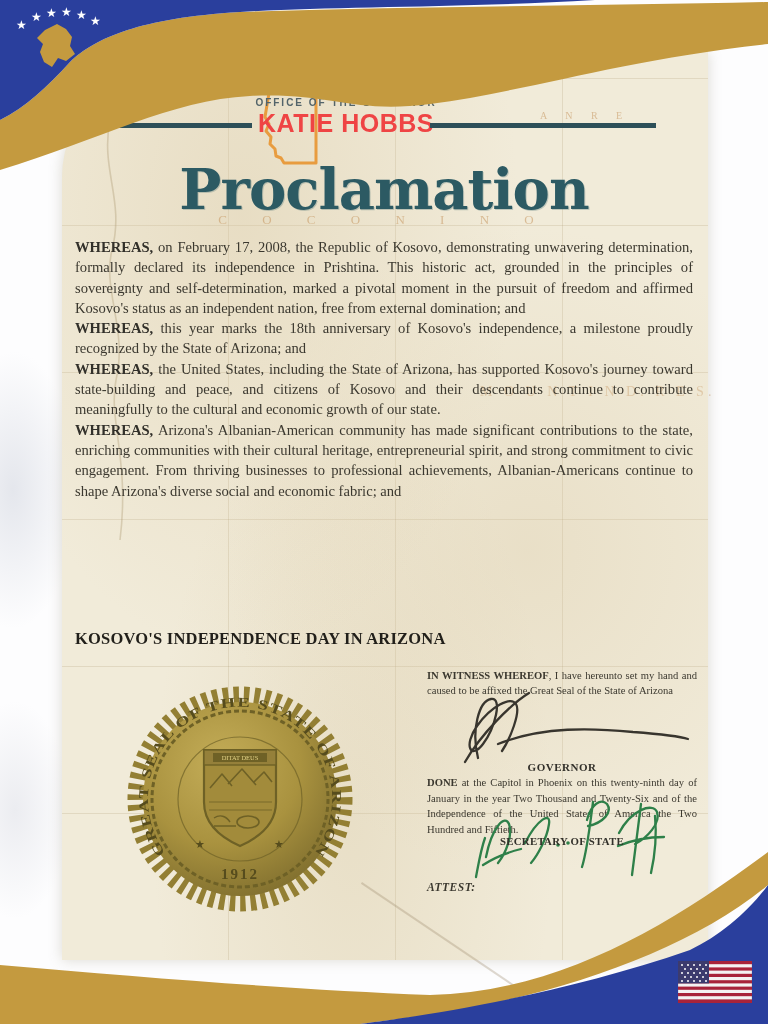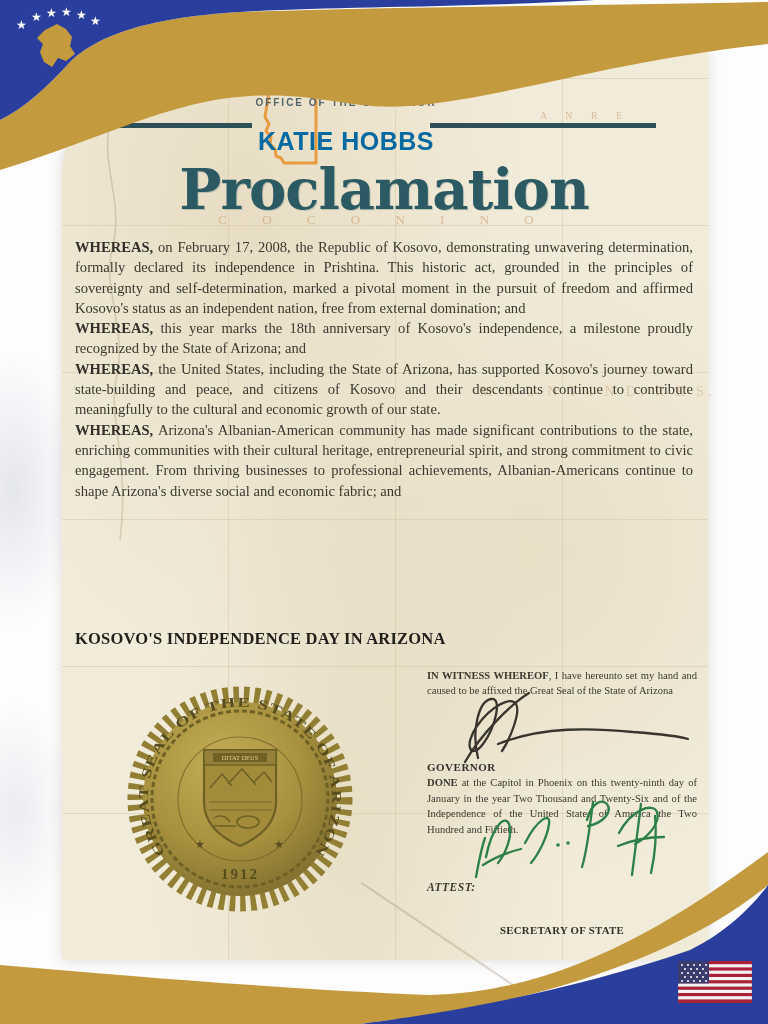--- a/index.html
+++ b/index.html
@@ -24,23 +24,23 @@
   .map-label{position:absolute;color:rgba(196,148,92,.55);font-family:"Liberation Serif",serif;}
   .crease{position:absolute;left:362px;top:882px;width:245px;height:2px;
     background:rgba(150,130,100,.30);transform:rotate(34deg);transform-origin:left top;}
   
   .hdr-office{
     position:absolute;left:246px;top:97px;width:200px;text-align:center;
     font-family:"Liberation Sans",sans-serif;font-size:10px;letter-spacing:2px;
     color:#53646a;font-weight:bold;white-space:nowrap;
   }
   .hdr-name{
-    position:absolute;left:246px;top:127px;width:200px;text-align:center;
+    position:absolute;left:246px;top:109px;width:200px;text-align:center;
     font-family:"Liberation Sans",sans-serif;font-size:25px;font-weight:bold;
-    letter-spacing:.5px;color:#0369a1;white-space:nowrap;
+    letter-spacing:.5px;color:#ef4444;white-space:nowrap;
   }
   .rule{position:absolute;height:5px;background:#2d4f58;top:123px;}
   .rule.left{left:107px;width:145px;}
   .rule.right{left:430px;width:226px;}
   .az-outline{position:absolute;left:262px;top:84px;}
   
   .title{
     position:absolute;left:0;top:156px;width:768px;text-align:center;
     font-family:"DejaVu Serif",serif;font-weight:bold;font-size:56px;
     color:#2c5a63;letter-spacing:-1px;text-shadow:1px 1px 0 rgba(44,90,99,.25);
@@ -56,27 +56,27 @@
   .heading{
     position:absolute;left:75px;top:629px;width:618px;
     font-size:16.5px;font-weight:bold;color:#211f1a;letter-spacing:.2px;
   }
   
   .witness{
     position:absolute;left:427px;top:668px;width:270px;
     font-size:10.6px;line-height:15px;color:#3b382f;text-align:justify;
   }
   .witness p{margin:0;}
-  .gov-label{position:absolute;left:427px;top:761px;width:270px;
+  .gov-label{position:absolute;left:427px;top:761px;width:270px;text-align:center;
     font-size:11px;font-weight:bold;color:#32302a;letter-spacing:.5px;}
   .done-text{position:absolute;left:427px;top:775px;width:270px;
     font-size:10.6px;line-height:15.6px;color:#3b382f;text-align:justify;}
   .attest{position:absolute;left:427px;top:843px;font-size:11.5px;font-weight:bold;
     font-style:italic;color:#3b382f;letter-spacing:.5px;margin-top:38px;}
-  .sec-label{position:absolute;left:427px;top:924px;width:270px;text-align:center;
+  .sec-label{position:absolute;left:427px;top:835px;width:270px;text-align:center;
     font-size:10.8px;font-weight:bold;color:#32302a;letter-spacing:.3px;}
   .sig{position:absolute;pointer-events:none;}
   svg{display:block;}
   .decor{position:absolute;left:0;pointer-events:none;}
 </style>
 </head>
 <body>
 
 <div class="margin-blob" style="left:-52px;top:350px;width:130px;height:280px;background:radial-gradient(ellipse,rgba(208,212,222,.55),transparent 70%);"></div>
 <div class="margin-blob" style="left:-40px;top:700px;width:110px;height:220px;background:radial-gradient(ellipse,rgba(214,216,224,.45),transparent 70%);"></div>

